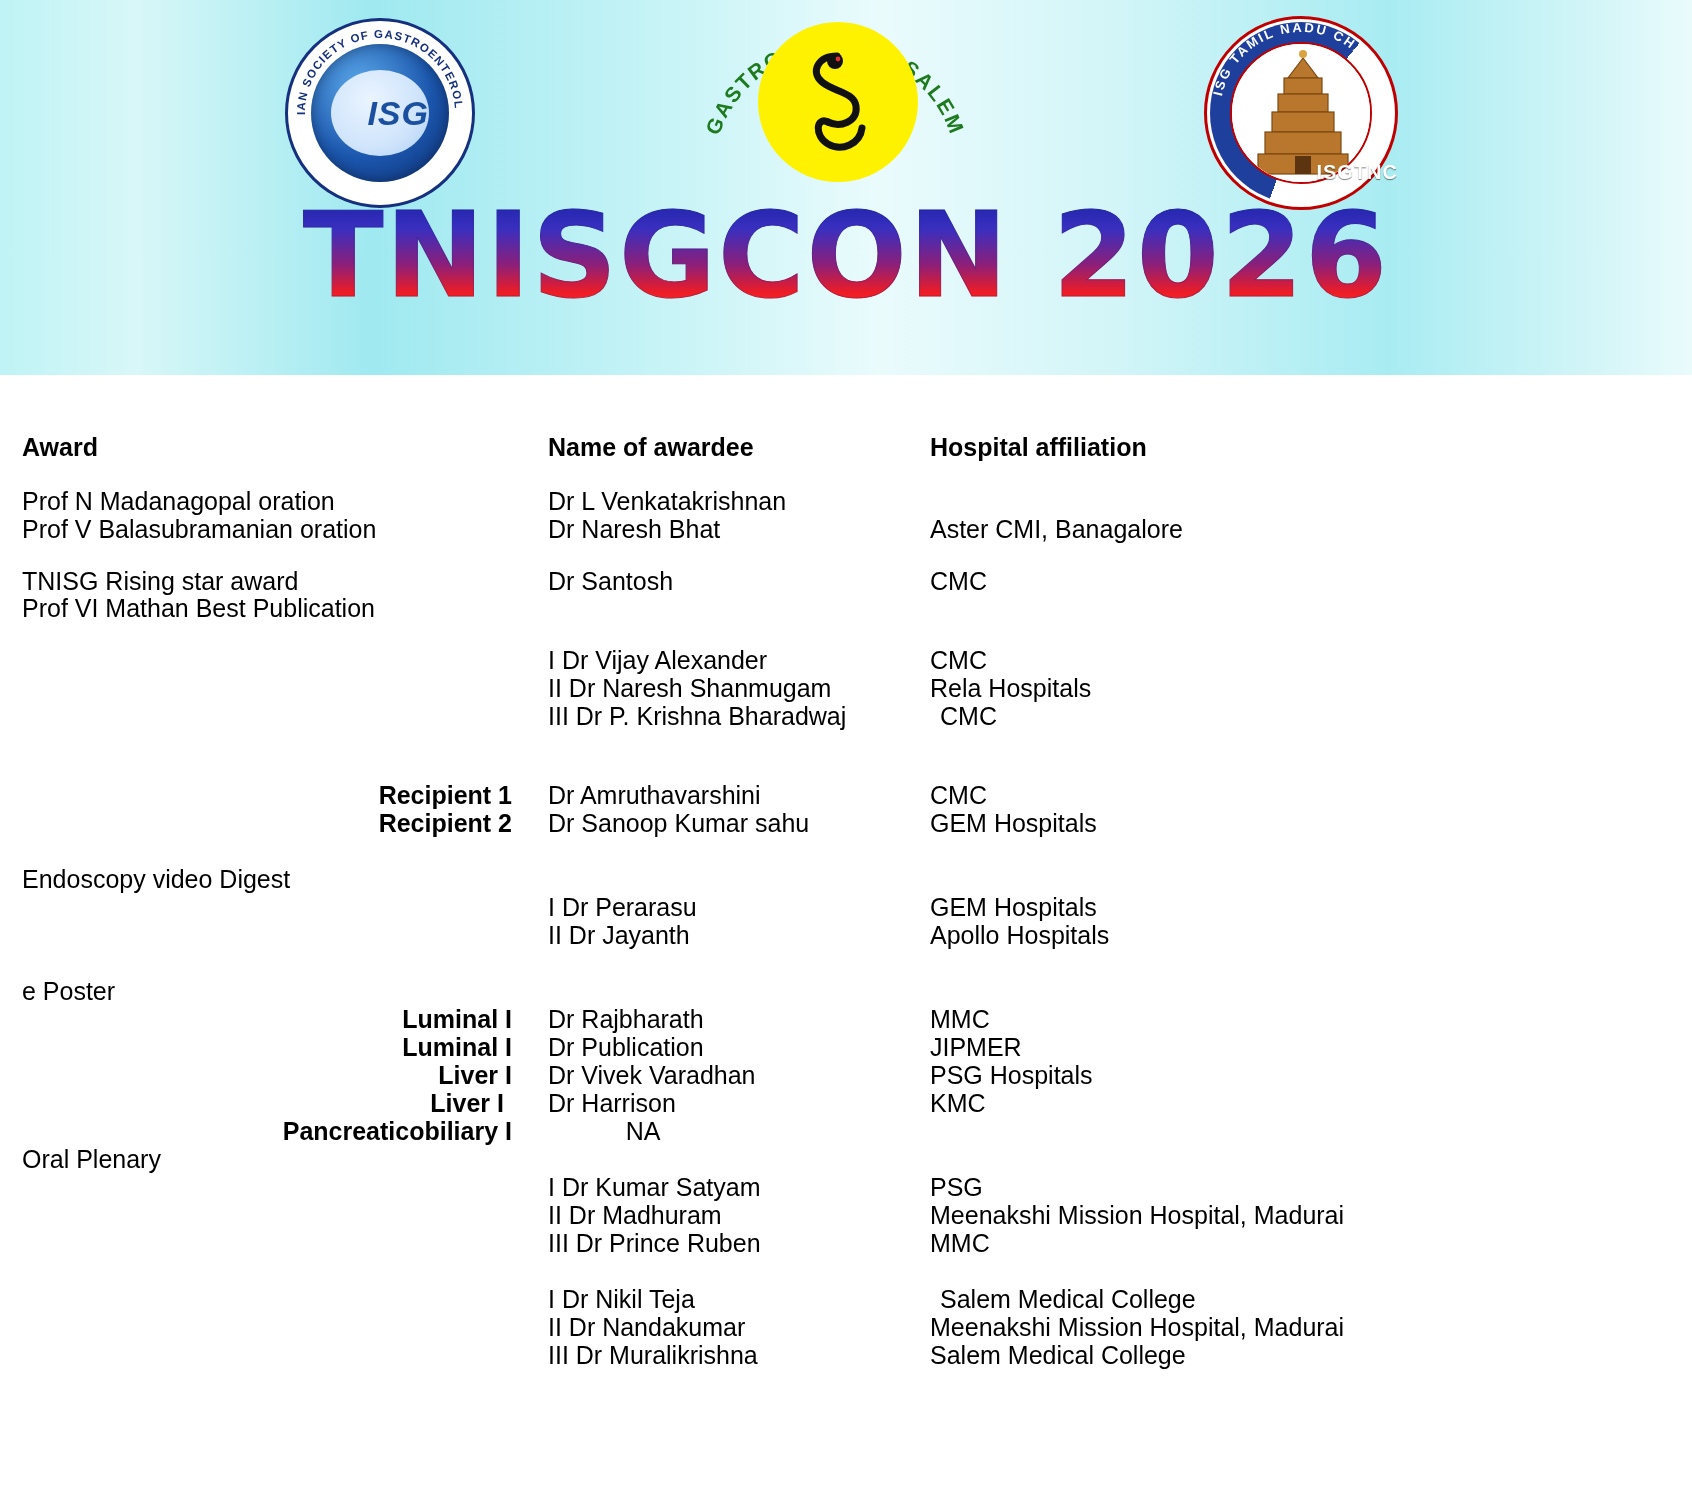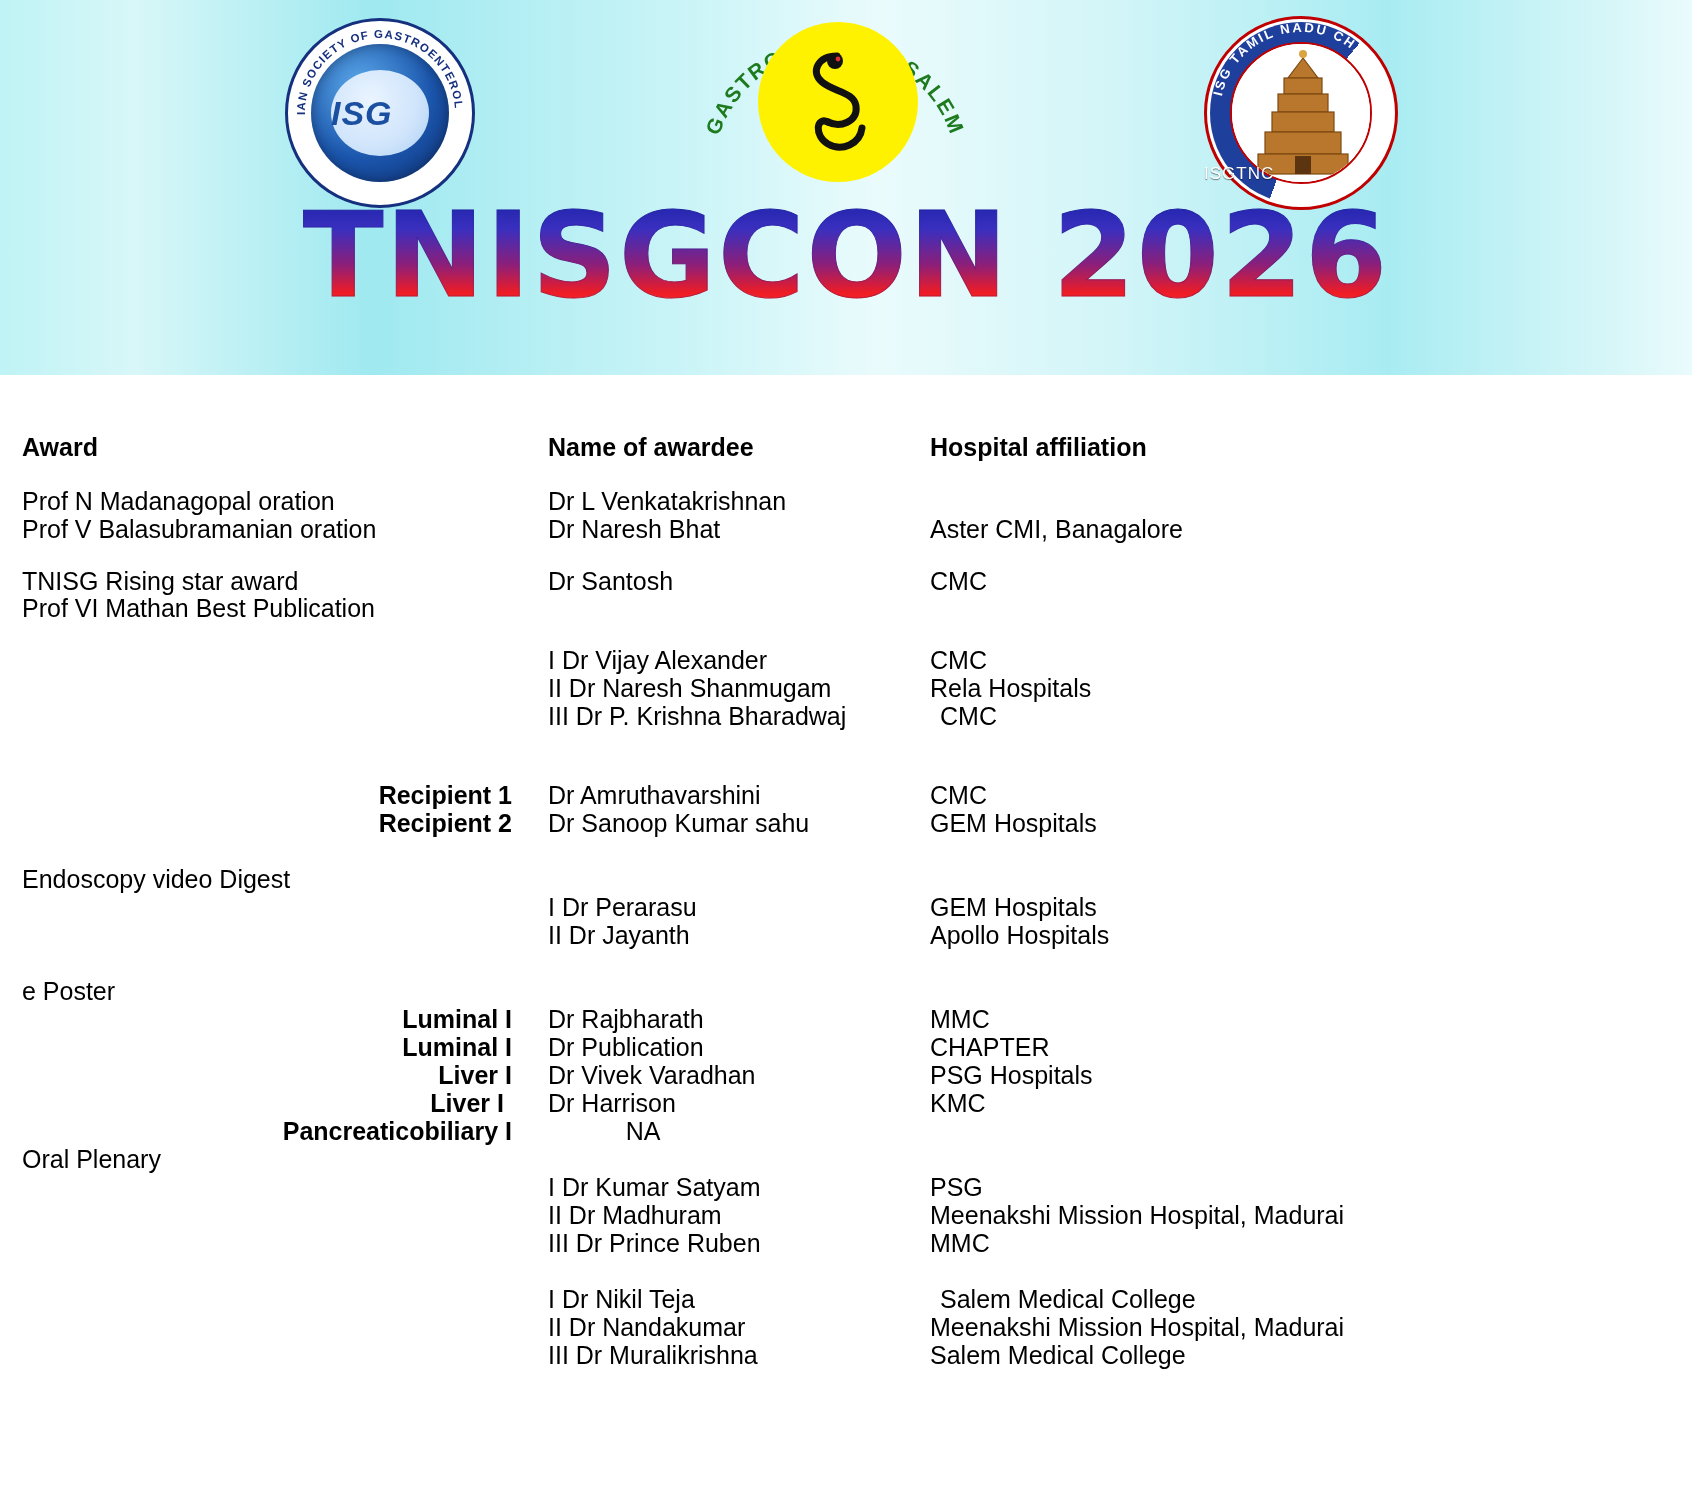--- a/index.html
+++ b/index.html
@@ -76,21 +76,21 @@
     left: 46px;
     top: 52px;
     width: 98px;
     height: 86px;
     border-radius: 50%;
     background: radial-gradient(circle at 40% 35%, #eaf4ff 0%, #cfe4fb 60%, #a9cdf4 100%);
   }
   .isg-core span {
     position: absolute;
     width: 100%;
-    text-align: left;
+    text-align: right;
     top: 24px;
     font-size: 34px;
     font-weight: bold;
     font-style: italic;
     color: #1b4fa0;
     letter-spacing: 1px;
   }
 
   
   .logo-gss {
@@ -156,23 +156,23 @@
     background: #ffffff;
     border: 2px solid #c00000;
     box-sizing: border-box;
     overflow: hidden;
   }
   .tnc-label {
     position: absolute;
     left: 0;
     bottom: 26px;
     width: 194px;
-    text-align: left;
-    font-size: 17px;
-    font-weight: normal;
+    text-align: right;
+    font-size: 20px;
+    font-weight: bold;
     color: #ffffff;
     letter-spacing: 1px;
     text-shadow: 0 1px 1px rgba(0,0,0,.5);
   }
 
   .banner-title {
     position: absolute;
     left: 0;
     top: 196px;
     width: 1692px;
@@ -386,21 +386,21 @@
     <span class="c-award">e Poster</span>
   </div>
   <div class="row" style="top:602px">
     <span class="c-award indent">Luminal I</span>
     <span class="c-name">Dr Rajbharath</span>
     <span class="c-hosp">MMC</span>
   </div>
   <div class="row" style="top:630px">
     <span class="c-award indent">Luminal I</span>
     <span class="c-name">Dr Publication</span>
-    <span class="c-hosp">CHAPTER</span>
+    <span class="c-hosp">JIPMER</span>
   </div>
   <div class="row" style="top:658px">
     <span class="c-award indent">Liver I</span>
     <span class="c-name">Dr Vivek Varadhan</span>
     <span class="c-hosp">PSG Hospitals</span>
   </div>
   <div class="row" style="top:686px">
     <span class="c-award indent" style="width:482px">Liver I</span>
     <span class="c-name">Dr Harrison</span>
     <span class="c-hosp">KMC</span>

